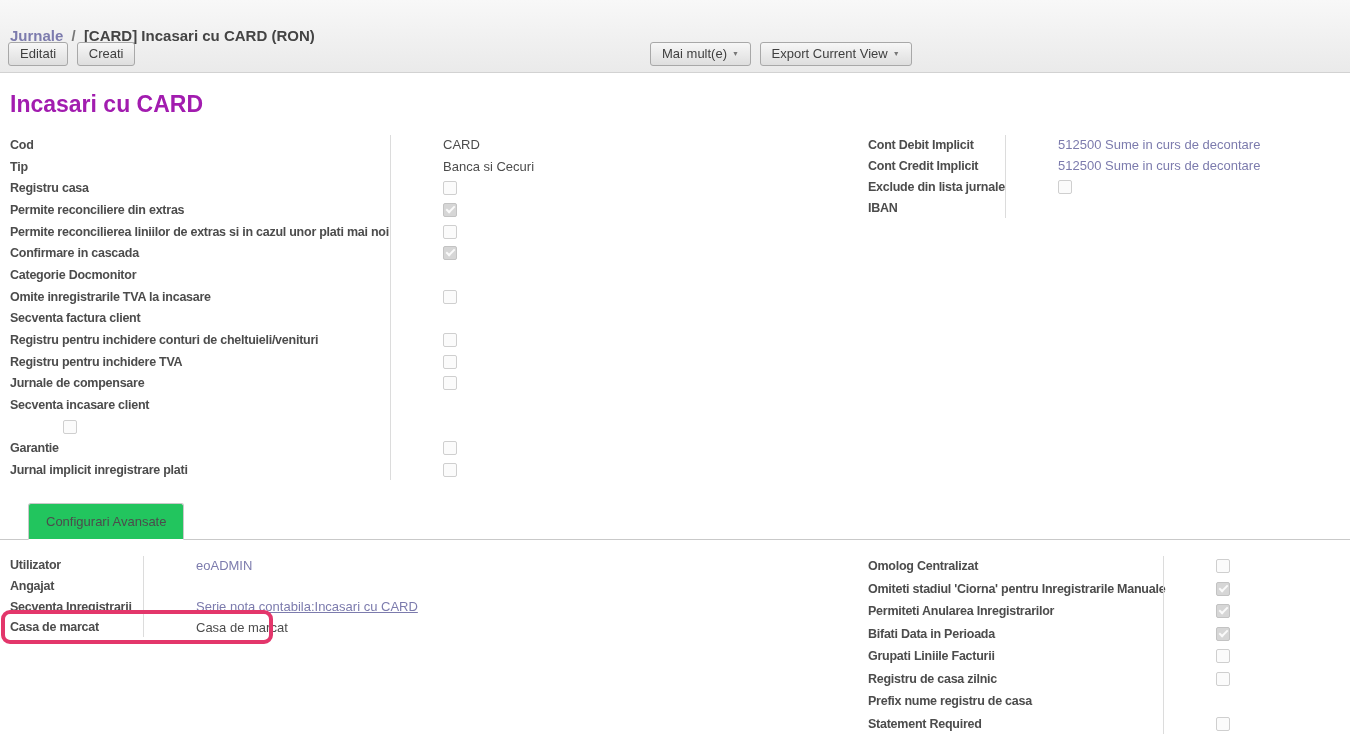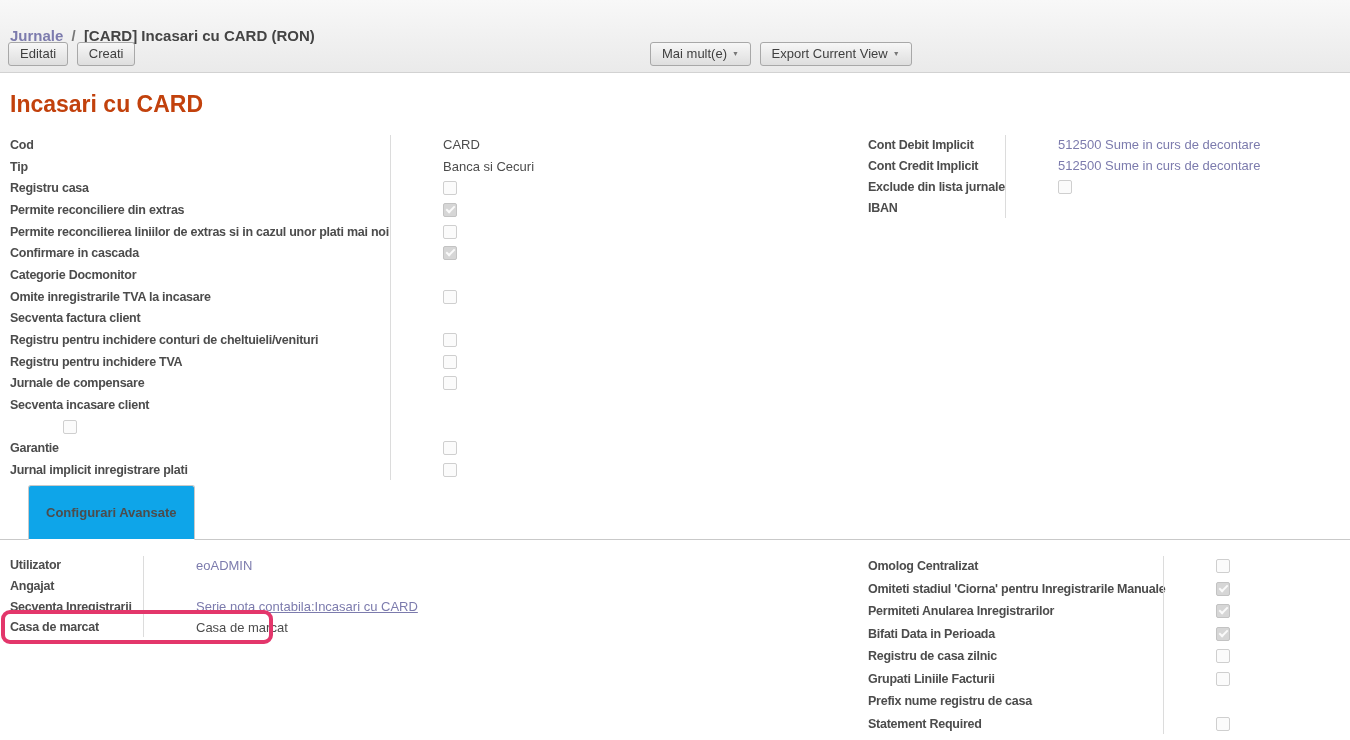--- a/index.html
+++ b/index.html
@@ -20,21 +20,21 @@
   .btns-left{position:absolute;left:8px;top:42px;white-space:nowrap;}
   .btns-center{position:absolute;left:650px;top:42px;white-space:nowrap;}
   .btn{
     display:inline-block;padding:3px 11px 4px;margin-right:5px;
     background:linear-gradient(#f7f7f7,#dedede);
     border:1px solid #a8a8a8;border-radius:3px;
     font-size:13px;color:#3f3f3f;cursor:pointer;vertical-align:top;
   }
   .caret{font-size:7px;color:#777;margin-left:5px;vertical-align:2px;}
   
-  h1{margin:18px 10px 16px;font-size:23px;font-weight:bold;color:#c2410c;}
+  h1{margin:18px 10px 16px;font-size:23px;font-weight:bold;color:#a21caf;}
   .cols{display:flex;align-items:flex-start;padding:0 10px;}
   .col-l{flex:0 0 858px;width:858px;}
   .col-r{flex:1;min-width:0;}
   .fgroup{position:relative;}
   .fgroup::before{
     content:"";position:absolute;left:var(--lw);top:1px;bottom:1px;
     width:1px;background:#dcdcdc;
   }
   [data-group="main-left"]{--lw:380px;--rh:21.7px;}
   [data-group="main-right"]{--lw:137px;--rh:21.2px;}
@@ -67,23 +67,23 @@
     position:absolute;left:-9px;top:-7px;width:272px;height:34px;
     box-sizing:border-box;border:4px solid #e3366b;border-radius:9px;
     pointer-events:none;z-index:2;
   }
   
   .tabbar{
     margin-top:28px;height:30px;border-bottom:1px solid #c9c9c9;
     padding-left:28px;display:flex;align-items:flex-end;
   }
   .tab{
-    background:#0ea5e9;border:1px solid #c9c9c9;border-bottom:1px solid #fff;
-    margin-bottom:-1px;border-radius:3px 3px 0 0;padding:12px 17px;
-    height:29px;line-height:29px;font-size:13px;color:#4c4c4c;cursor:pointer;font-weight:bold;
+    background:#22c55e;border:1px solid #c9c9c9;border-bottom:1px solid #fff;
+    margin-bottom:-1px;border-radius:3px 3px 0 0;padding:3px 17px;
+    height:29px;line-height:29px;font-size:13px;color:#4c4c4c;cursor:pointer;
   }
   .tabcols{margin-top:15px;}
 </style>
 </head>
 <body>
 
 <div class="topbar">
   <div class="breadcrumb">
     <span class="bc-link">Jurnale</span>
     <span class="bc-sep">/</span>
@@ -269,32 +269,32 @@
             <span class="cb checked"></span>
           </span>
         </div>
         <div class="frow">
           <span class="flabel">Bifati Data in Perioada</span>
           <span class="fvalue">
             <span class="cb checked"></span>
           </span>
         </div>
         <div class="frow">
+          <span class="flabel">Grupati Liniile Facturii</span>
+          <span class="fvalue">
+            <span class="cb"></span>
+          </span>
+        </div>
+        <div class="frow">
           <span class="flabel">Registru de casa zilnic</span>
           <span class="fvalue">
             <span class="cb"></span>
           </span>
         </div>
         <div class="frow">
-          <span class="flabel">Grupati Liniile Facturii</span>
-          <span class="fvalue">
-            <span class="cb"></span>
-          </span>
-        </div>
-        <div class="frow">
           <span class="flabel">Prefix nume registru de casa</span>
           <span class="fvalue"></span>
         </div>
         <div class="frow">
           <span class="flabel">Statement Required</span>
           <span class="fvalue">
             <span class="cb"></span>
           </span>
         </div>
       </div>

